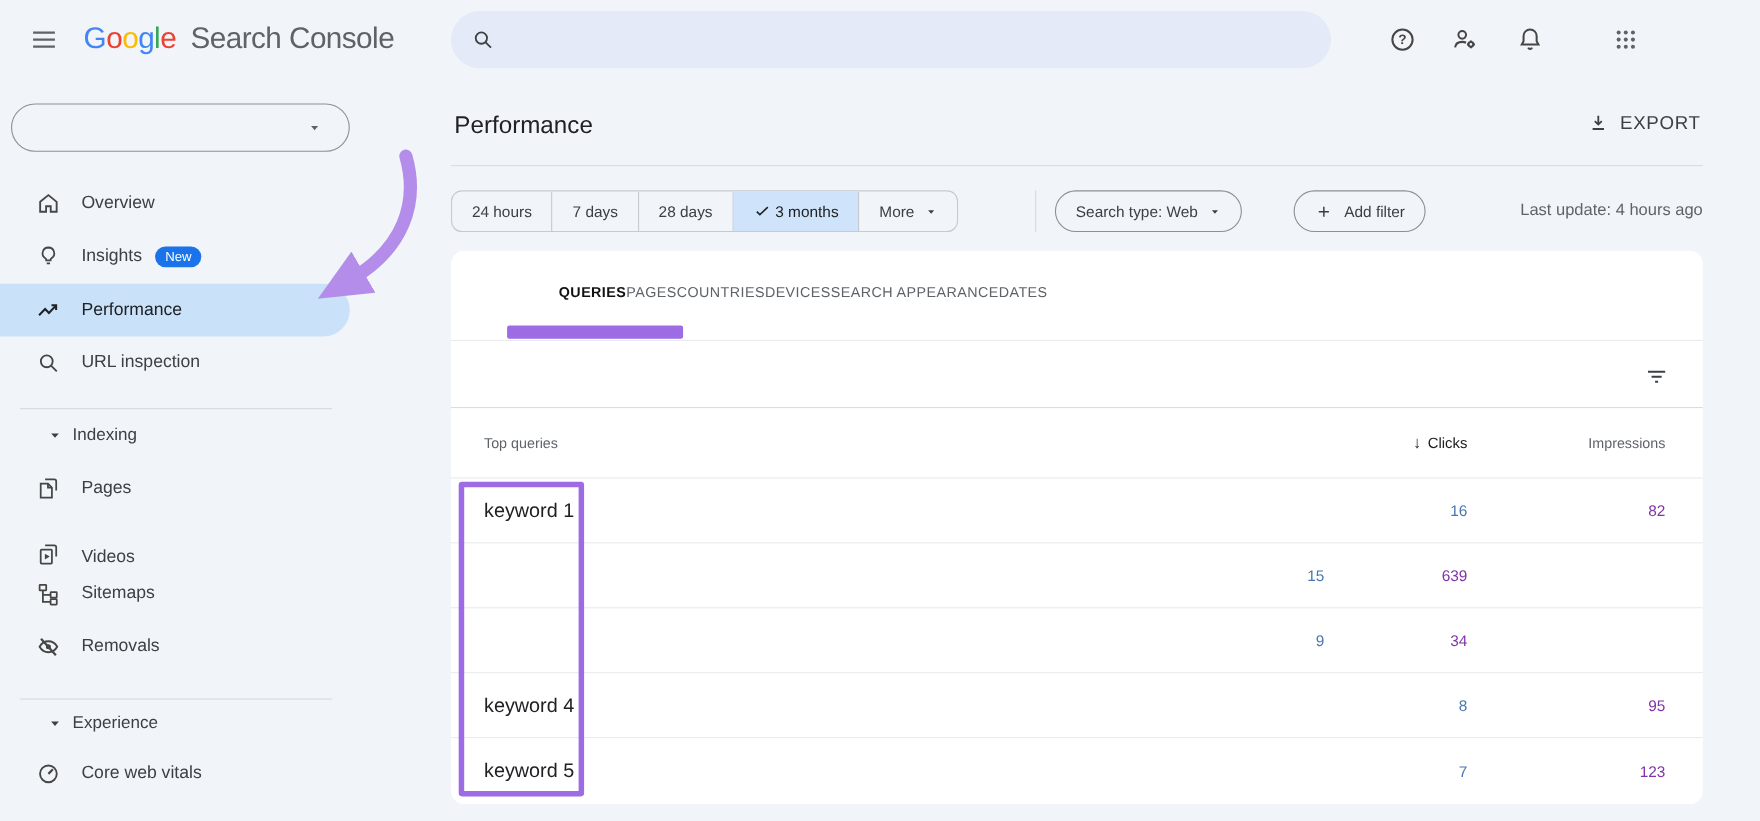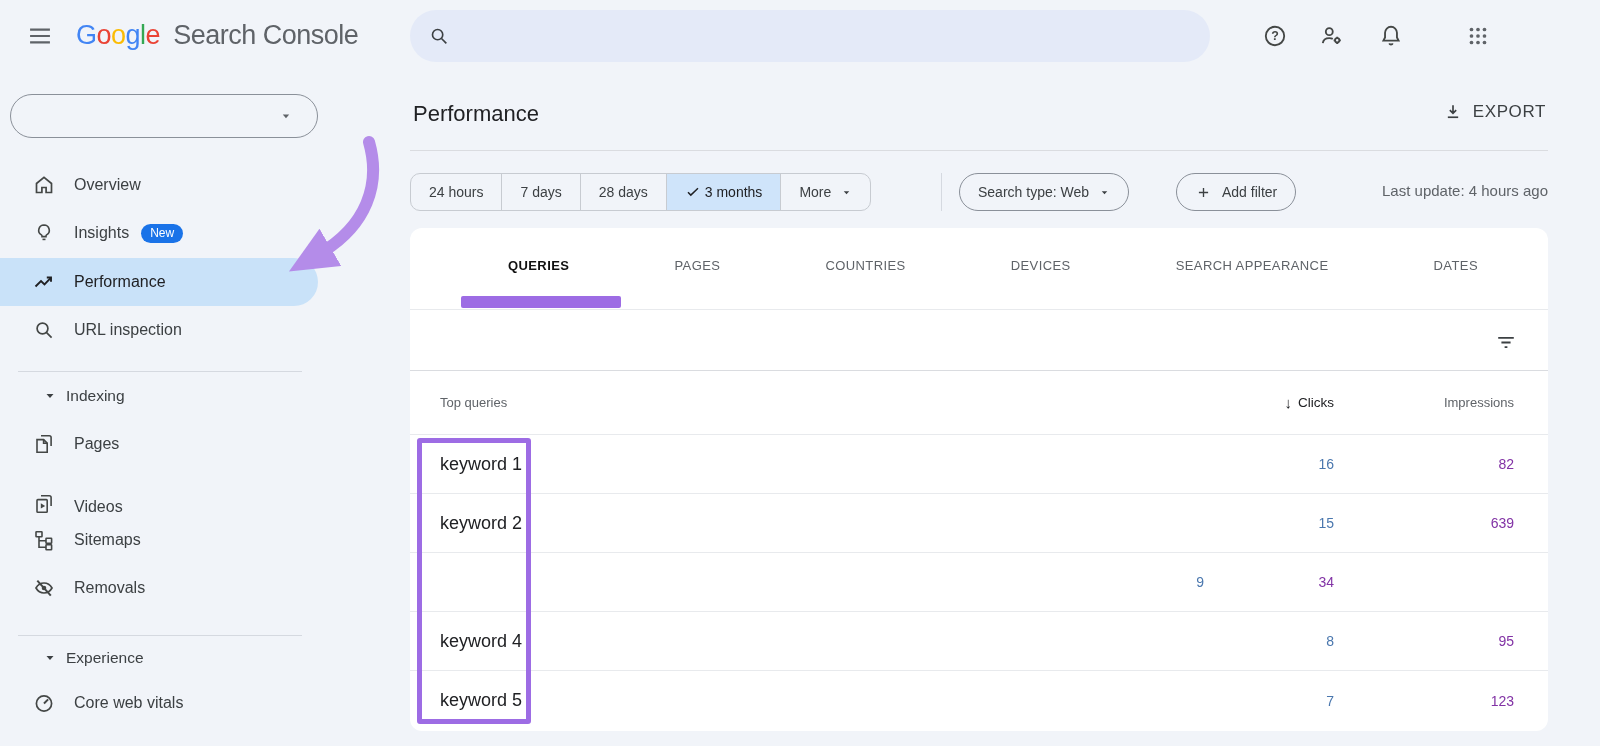--- a/index.html
+++ b/index.html
@@ -41,21 +41,21 @@
   .controls { position:absolute; left:0; top:101px; width:1138px; height:38px; }
   .seg { position:absolute; left:0; top:0; height:38px; display:flex; border:1px solid #c7cbd1; border-radius:10px; overflow:hidden; background:transparent; }
   .seg .chip { height:100%; display:flex; align-items:center; justify-content:center; padding:0 18px; font-size:14px; color:#3c4043; border-right:1px solid #c7cbd1; background:transparent; cursor:pointer; white-space:nowrap; border-top:none;border-bottom:none;border-left:none; font-family:"Liberation Sans",sans-serif; }
   .seg .chip:last-child { border-right:none; }
   .seg .chip.selected { background:#cfe4fa; gap:4px; font-weight:400; color:#202124; }
   .vsep { position:absolute; left:531px; top:0; width:1px; height:38px; background:#d5d9e0; }
   .pill-btn { position:absolute; top:0; height:38px; border:1px solid #8a9099; border-radius:19px; background:transparent; display:flex; align-items:center; gap:10px; padding:0 18px; font-size:14px; color:#3c4043; cursor:pointer; white-space:nowrap; font-family:"Liberation Sans",sans-serif; }
   .last-update { position:absolute; right:0; top:9px; font-size:15px; color:#5f6368; }
 
   .card { position:absolute; left:0; top:156px; width:1138px; height:503px; background:#ffffff; border-radius:12px; overflow:hidden; }
-  .tabs { display:flex; align-items:center; justify-content:space-between; height:82px; padding:0 70px 6px 98px; border-bottom:1px solid #e8eaed; position:relative; }
+  .tabs { display:flex; align-items:center; height:82px; padding:0 70px 6px 98px; border-bottom:1px solid #e8eaed; position:relative; }
   .tab { font-size:13px; letter-spacing:0.4px; color:#5f6368; background:none; border:none; cursor:pointer; white-space:nowrap; font-family:"Liberation Sans",sans-serif; }
   .tab.active { color:#111; font-weight:700; }
   .tab-underline { position:absolute; left:51px; top:68px; width:160px; height:12px; background:#9d6ce4; border-radius:2px; }
   .filterrow { height:61px; border-bottom:1px solid #dadce0; position:relative; }
   .filter-btn { position:absolute; right:22px; top:12px; width:40px; height:40px; border:none; background:transparent; cursor:pointer; display:flex; align-items:center; justify-content:center; }
   .thead, .trow { display:grid; grid-template-columns:1fr 130px 180px; padding:0 34px 0 30px; align-items:center; }
   .thead { height:64px; border-bottom:1px solid #e8eaed; }
   .th-q { font-size:13px; color:#5f6368; }
   .th-clicks { font-size:13.5px; color:#202124; font-weight:500; text-align:right; display:flex; justify-content:flex-end; align-items:center; gap:6px; cursor:pointer; background:none;border:none; font-family:"Liberation Sans",sans-serif; }
   .th-impr { font-size:13px; color:#5f6368; text-align:right; cursor:pointer; background:none; border:none; font-family:"Liberation Sans",sans-serif; }
@@ -362,21 +362,20 @@
         </button>
         <button class="th-impr">Impressions</button>
       </div>
 
       <div class="trow">
         <span class="td-q">keyword 1</span>
         <span class="td-clicks">16</span>
         <span class="td-impr">82</span>
       </div>
       <div class="trow">
-        <span class="td-q">keyword 2</span>
         <span class="td-clicks">15</span>
         <span class="td-impr">639</span>
       </div>
       <div class="trow">
         <span class="td-clicks">9</span>
         <span class="td-impr">34</span>
       </div>
       <div class="trow">
         <span class="td-q">keyword 4</span>
         <span class="td-clicks">8</span>

